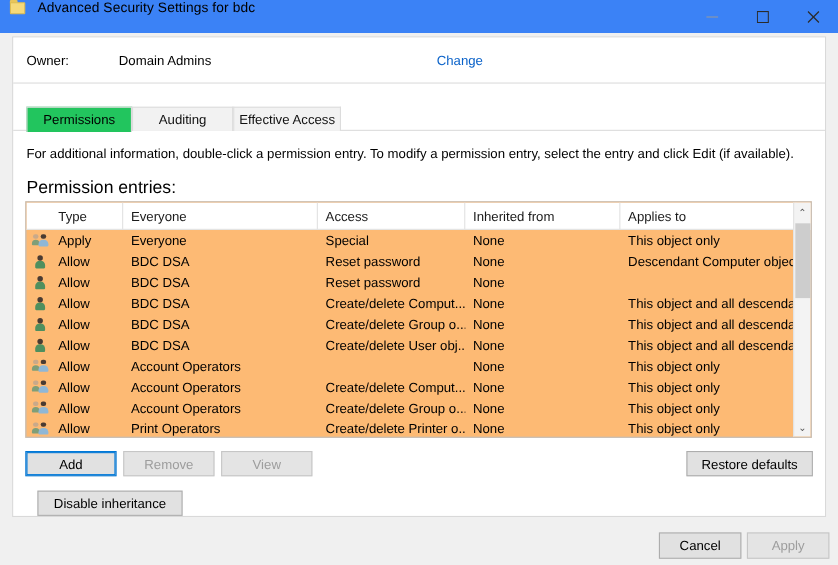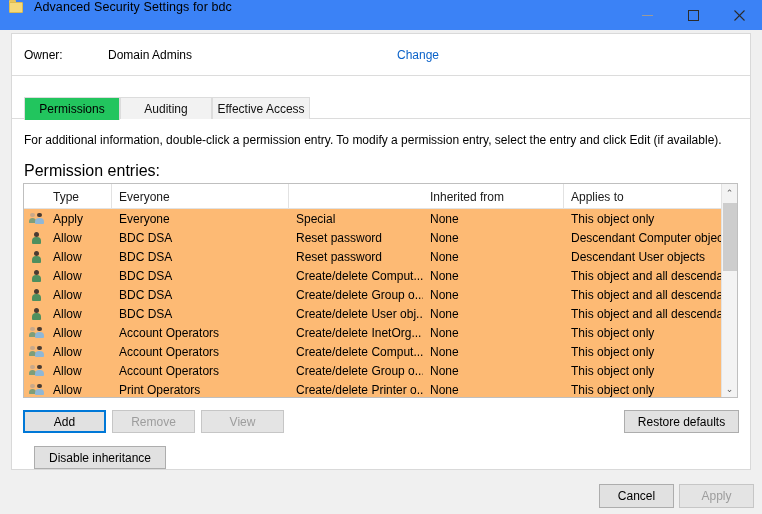--- a/index.html
+++ b/index.html
@@ -232,20 +232,21 @@
       </div>
     </div>
 
     <div class="info-text">For additional information, double-click a permission entry. To modify a permission entry, select the entry and click Edit (if available).</div>
     <div class="entries-label">Permission entries:</div>
 
     <div class="listview">
       <div class="lv-header" id="lv-header">
           <div class="lv-th" style="left: 22px; width: 66px;">Type</div>
           <div class="lv-th" style="left: 88px; width: 177px;">Everyone</div>
+          <div class="lv-th" style="left: 265px; width: 134px;">Access</div>
           <div class="lv-th" style="left: 399px; width: 141px;">Inherited from</div>
           <div class="lv-th" style="left: 540px; width: 160px;">Applies to</div>
         </div>
       <div class="lv-rows" id="lv-rows">
           <div class="lv-row">
             <div class="cell-icon">
               <div class="ico">
                 <div class="p-body" style="left: 0.5px; top: 6.5px; width: 7.99px; height: 5.95px; background: rgb(127, 158, 120);"></div>
                 <div class="p-head" style="left: 2.37px; top: 1.5px; width: 4.25px; height: 4.25px; background: rgb(201, 169, 138);"></div>
                 <div class="p-body" style="left: 7.2px; top: 6.5px; width: 8.93px; height: 6.65px; background: rgb(143, 183, 214);"></div>
@@ -275,21 +276,20 @@
             <div class="cell-icon">
               <div class="ico">
                 <div class="p-body" style="left: 3.5px; top: 6.5px; width: 9.4px; height: 7px; background: rgb(79, 143, 94);"></div>
                 <div class="p-head" style="left: 5.7px; top: 1.5px; width: 5px; height: 5px; background: rgb(74, 59, 50);"></div>
               </div>
             </div>
             <div class="lv-cell" style="left: 22px; width: 66px;">Allow</div>
             <div class="lv-cell" style="left: 88px; width: 177px;">BDC DSA</div>
             <div class="lv-cell" style="left: 265px; width: 134px;">Reset password</div>
             <div class="lv-cell" style="left: 399px; width: 141px;">None</div>
-            <div class="lv-cell" style="left: 540px; width: 160px;">Descendant User objects</div>
           </div>
           <div class="lv-row">
             <div class="cell-icon">
               <div class="ico">
                 <div class="p-body" style="left: 3.5px; top: 6.5px; width: 9.4px; height: 7px; background: rgb(79, 143, 94);"></div>
                 <div class="p-head" style="left: 5.7px; top: 1.5px; width: 5px; height: 5px; background: rgb(74, 59, 50);"></div>
               </div>
             </div>
             <div class="lv-cell" style="left: 22px; width: 66px;">Allow</div>
             <div class="lv-cell" style="left: 88px; width: 177px;">BDC DSA</div>
@@ -327,21 +327,20 @@
             <div class="cell-icon">
               <div class="ico">
                 <div class="p-body" style="left: 0.5px; top: 6.5px; width: 7.99px; height: 5.95px; background: rgb(127, 158, 120);"></div>
                 <div class="p-head" style="left: 2.37px; top: 1.5px; width: 4.25px; height: 4.25px; background: rgb(201, 169, 138);"></div>
                 <div class="p-body" style="left: 7.2px; top: 6.5px; width: 8.93px; height: 6.65px; background: rgb(143, 183, 214);"></div>
                 <div class="p-head" style="left: 9.29px; top: 1.5px; width: 4.75px; height: 4.75px; background: rgb(74, 59, 50);"></div>
               </div>
             </div>
             <div class="lv-cell" style="left: 22px; width: 66px;">Allow</div>
             <div class="lv-cell" style="left: 88px; width: 177px;">Account Operators</div>
-            <div class="lv-cell" style="left: 265px; width: 134px;">Create/delete InetOrg...</div>
             <div class="lv-cell" style="left: 399px; width: 141px;">None</div>
             <div class="lv-cell" style="left: 540px; width: 160px;">This object only</div>
           </div>
           <div class="lv-row">
             <div class="cell-icon">
               <div class="ico">
                 <div class="p-body" style="left: 0.5px; top: 6.5px; width: 7.99px; height: 5.95px; background: rgb(127, 158, 120);"></div>
                 <div class="p-head" style="left: 2.37px; top: 1.5px; width: 4.25px; height: 4.25px; background: rgb(201, 169, 138);"></div>
                 <div class="p-body" style="left: 7.2px; top: 6.5px; width: 8.93px; height: 6.65px; background: rgb(143, 183, 214);"></div>
                 <div class="p-head" style="left: 9.29px; top: 1.5px; width: 4.75px; height: 4.75px; background: rgb(74, 59, 50);"></div>

